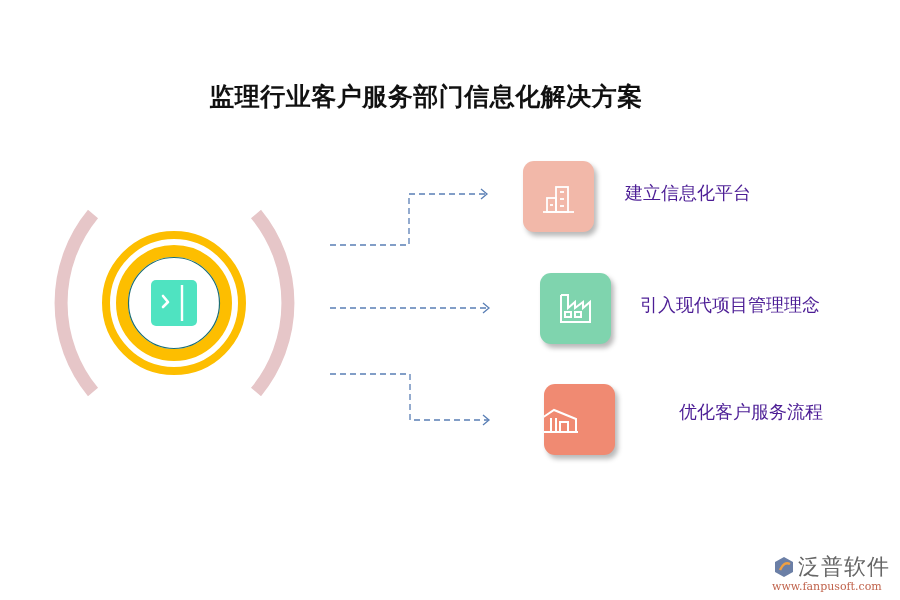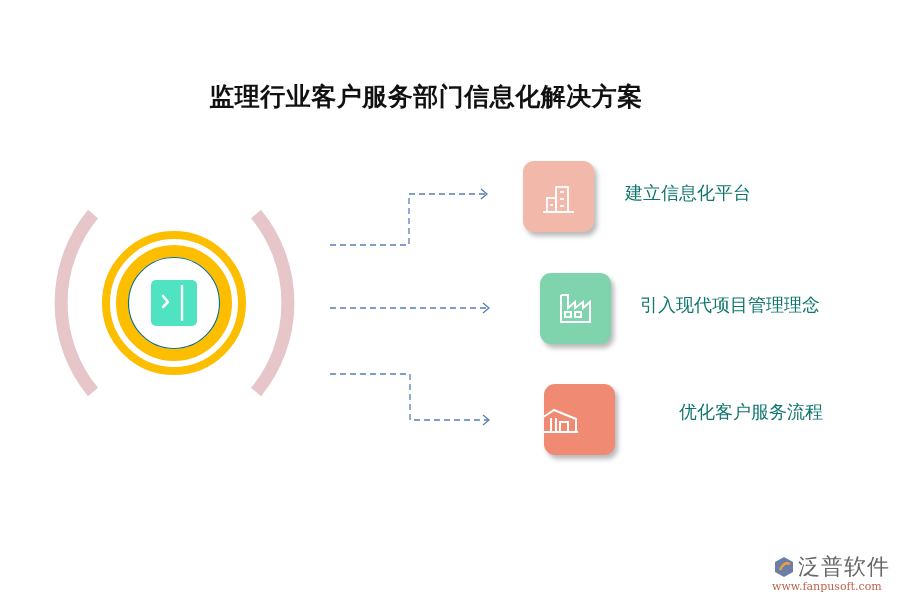--- a/index.html
+++ b/index.html
@@ -1,21 +1,21 @@
 <!DOCTYPE html>
 <html><head>
 <meta charset="utf-8">
 <style>
   html, body { margin:0; padding:0; }
   body { width:900px; height:600px; background:#ffffff; position:relative; overflow:hidden; font-family:"DejaVu Sans","Liberation Sans",sans-serif; }
   .title { position:absolute; left:0; top:80px; width:860px; text-align:center; font-size:25px; font-weight:bold; color:#111; letter-spacing:0.5px; padding-left:10px; box-sizing:border-box; text-indent:-2px; }
   .title span { position:relative; left:-8px; }
   svg.stage { position:absolute; left:0; top:0; }
   .box { position:absolute; width:71px; height:71px; border-radius:11px; box-shadow:3px 4px 5px rgba(0,0,0,0.28); }
-  .label { position:absolute; font-size:18px; color:#0f766e; white-space:nowrap; }
+  .label { position:absolute; font-size:18px; color:#4c1d95; white-space:nowrap; }
   .logo { position:absolute; left:772px; top:552px; width:125px; height:45px; }
   .logo-text { position:absolute; left:26px; top:0; font-size:22px; color:#666; letter-spacing:1px;text-align:right; }
   .logo-url { position:absolute; left:0; top:28px; font-size:11px; color:#c0634c; font-family:"DejaVu Serif","Liberation Serif",serif; }
 </style>
 </head>
 <body>
 
 <div class="title"><span>监理行业客户服务部门信息化解决方案</span></div>
 
 <svg class="stage" width="900" height="600" viewBox="0 0 900 600">

